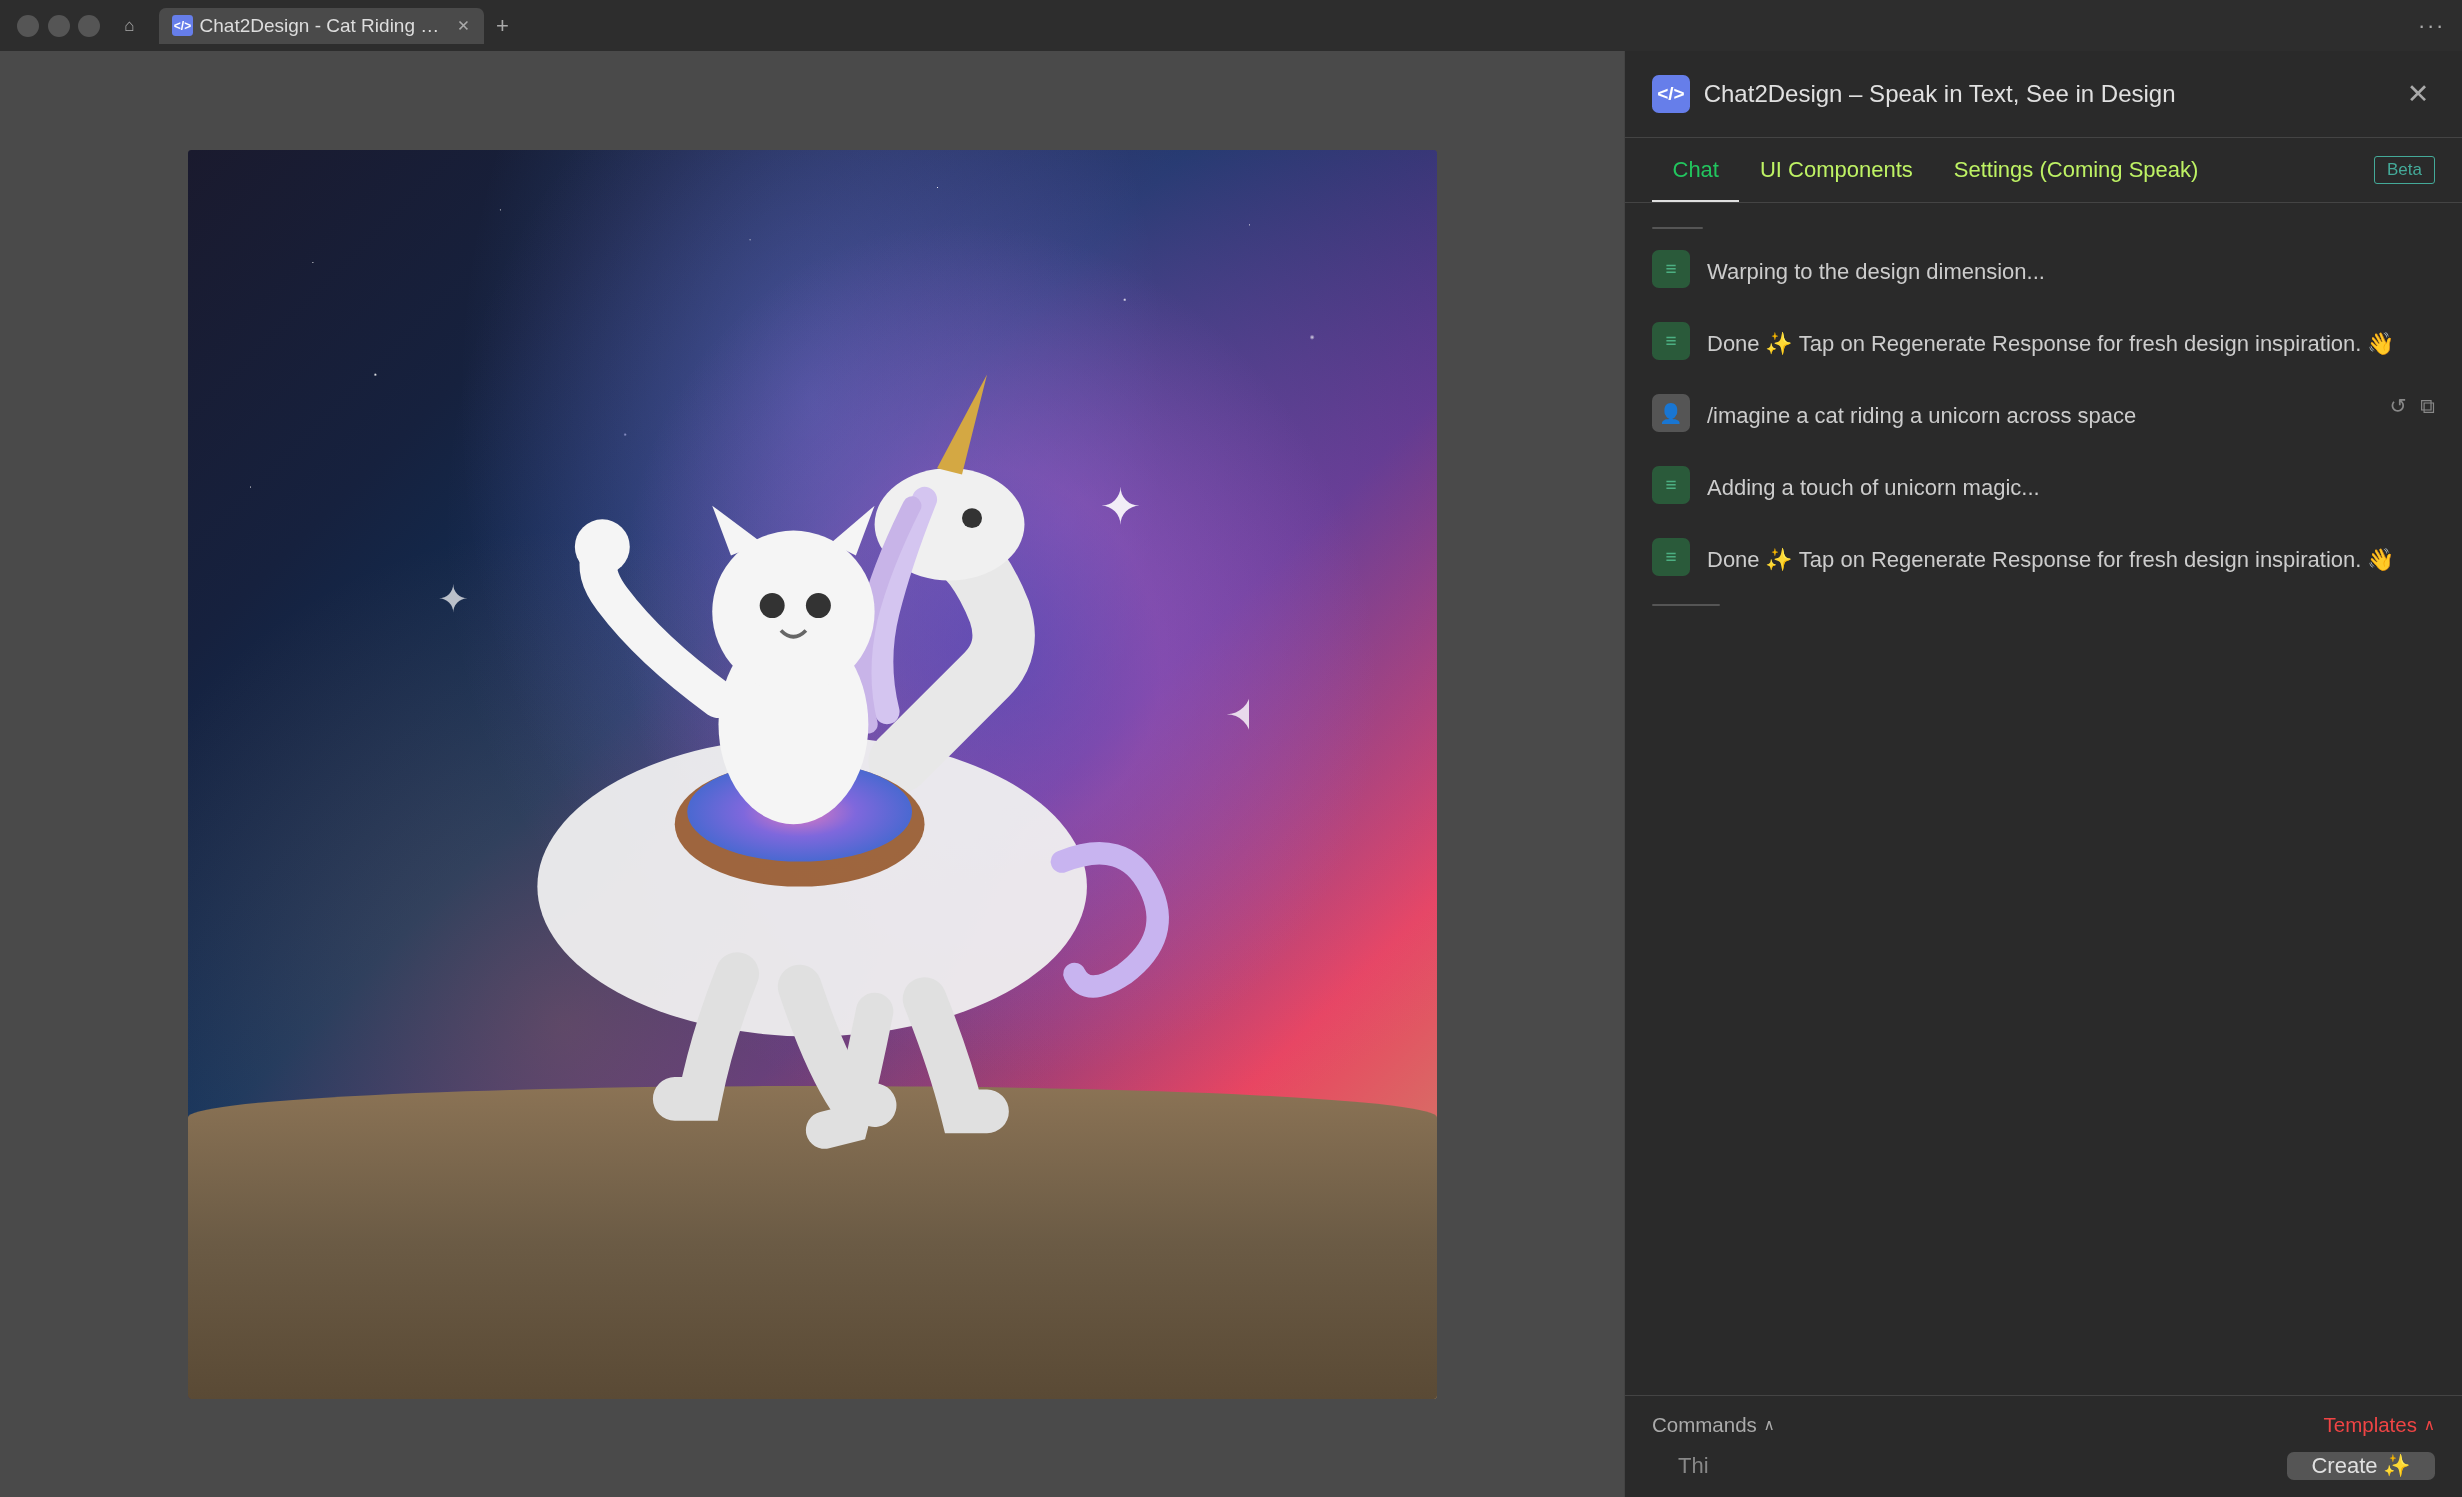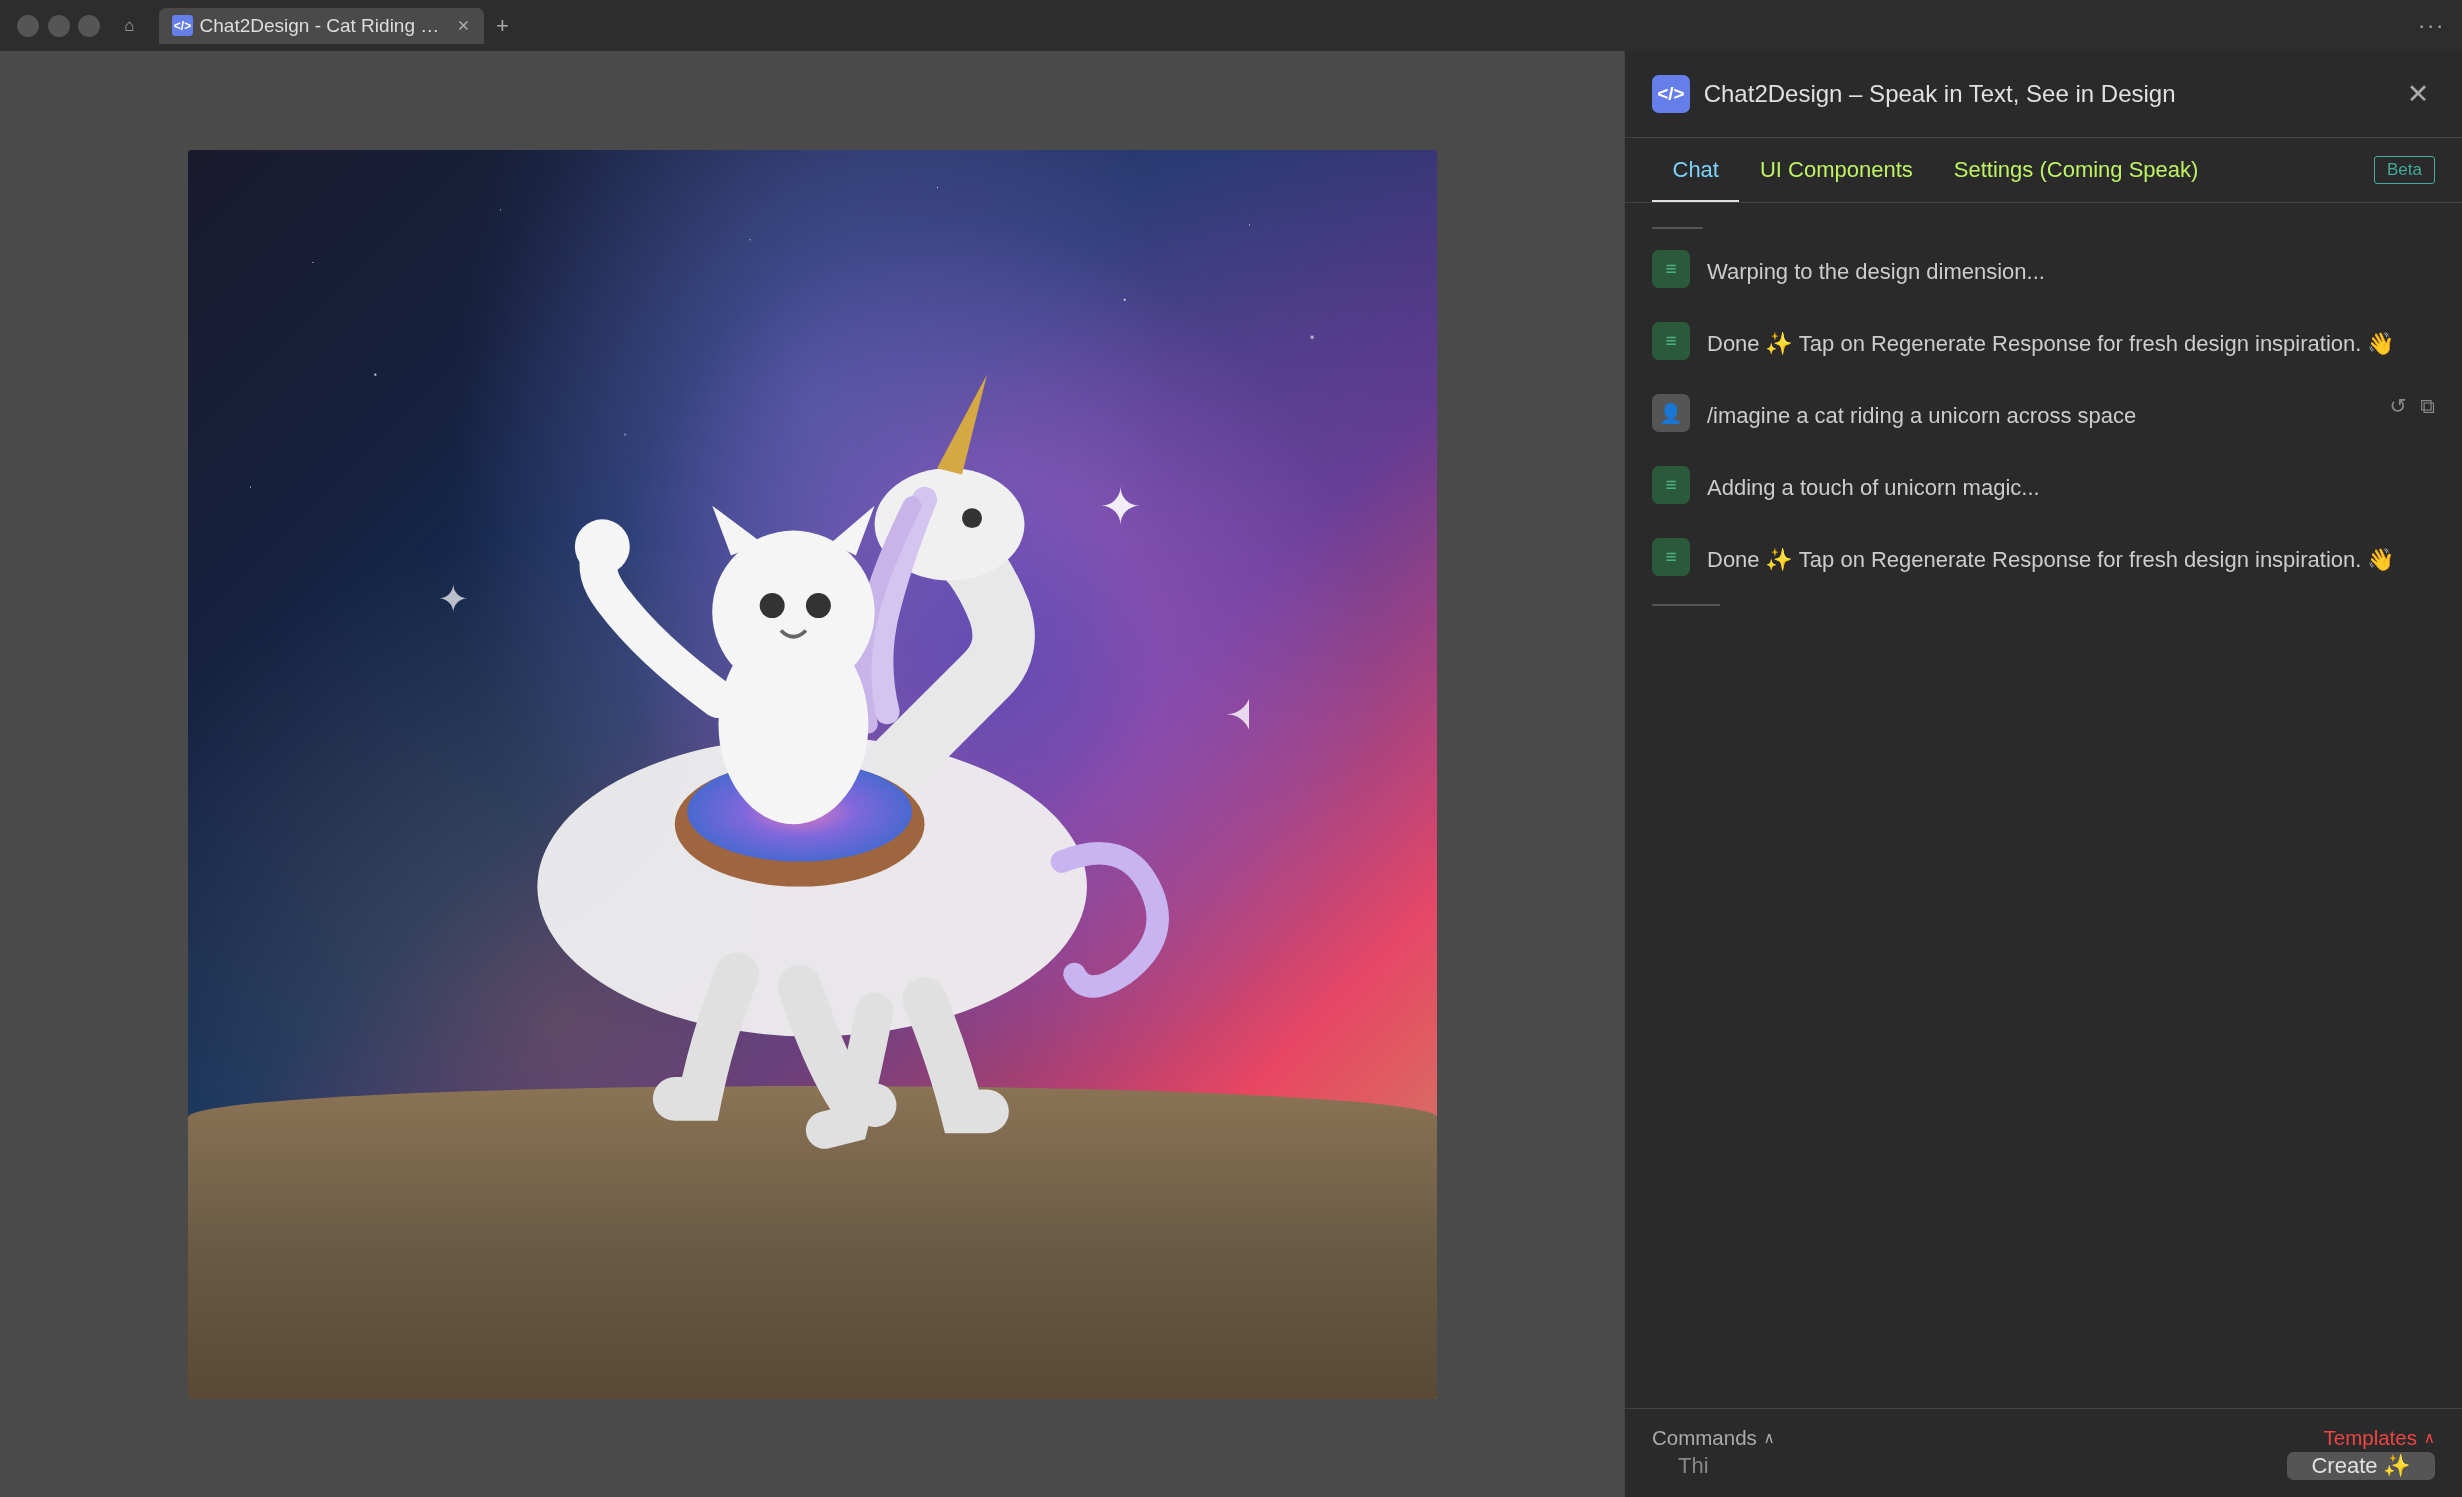--- a/index.html
+++ b/index.html
@@ -246,21 +246,21 @@
       gap: 0;
     }
     .panel-tab {
       padding: 19px 20.5px;
       color: #bef264;
       font-size: 22px;
       cursor: pointer;
       position: relative;
     }
     .panel-tab.active {
-      color: #7dd3fc;
+      color: #22c55e;
     }
     .panel-tab.active::after {
       content: '';
       position: absolute;
       bottom: 0;
       left: 0;
       right: 0;
       height: 1.7px;
       background: #e0e0e0;
     }
@@ -354,21 +354,21 @@
 
     
     .input-area {
       border-top: 0.9px solid #444;
       padding: 17px 27px;
     }
     .input-toolbar {
       display: flex;
       align-items: center;
       justify-content: space-between;
-      margin-bottom: 2px;
+      margin-bottom: 15px;
     }
     .toolbar-left {
       color: #aaa;
       font-size: 20.5px;
       cursor: pointer;
       display: flex;
       align-items: center;
       gap: 6.8px;
     }
     .toolbar-right {

